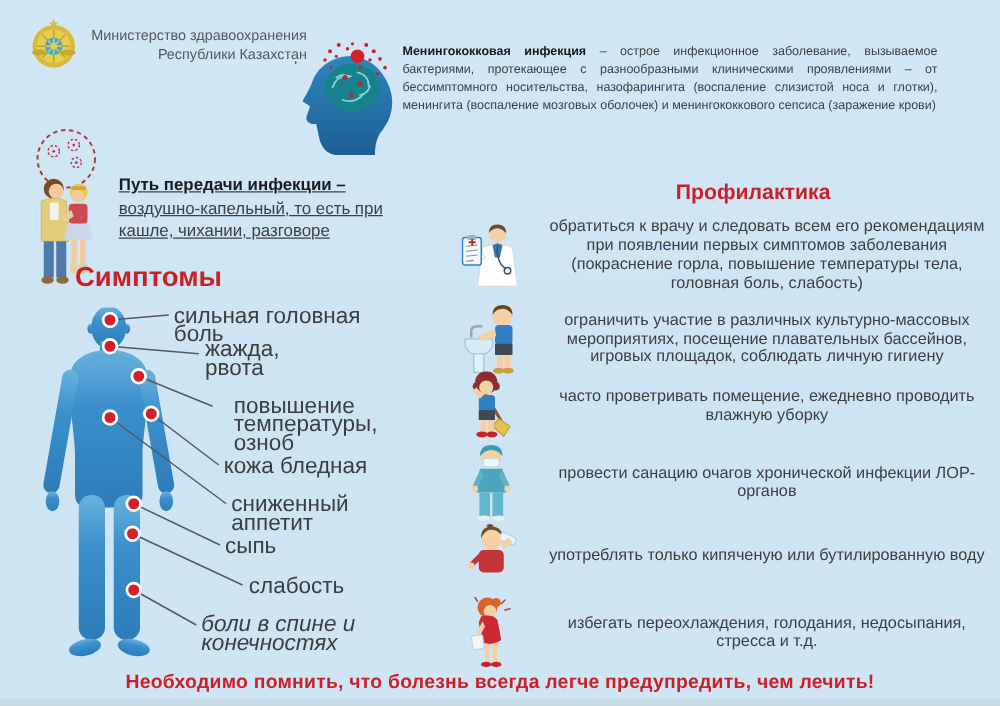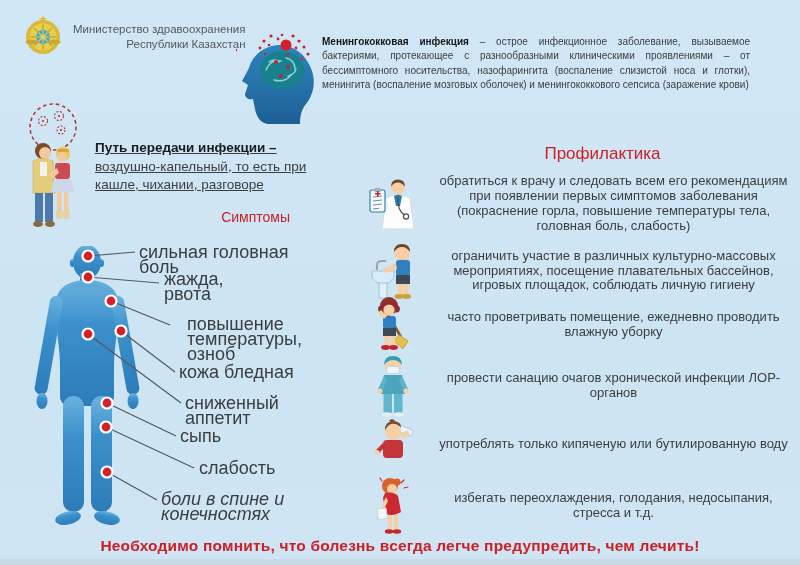--- a/index.html
+++ b/index.html
@@ -7,22 +7,22 @@
     position:relative; width:800px; height:565px;
     background:linear-gradient(180deg,#d2e7f5 0%,#cde4f3 60%,#cfe5f3 100%);
     font-family:"Liberation Sans", sans-serif;
     overflow:hidden;
   }
   .ministry{position:absolute;left:73px;top:22px;font-size:11.5px;line-height:15px;color:#54585c;text-align:right;}
   .intro{position:absolute;left:322px;top:35px;width:428px;font-size:10px;line-height:14.4px;text-align:justify;color:#3c4044;}
   .intro b{color:#15181c;}
   .transmission{position:absolute;left:95px;top:139px;width:228px;font-size:13.5px;line-height:18.5px;color:#3c4044;text-decoration:underline;}
   .transmission .lead{font-weight:bold;color:#191b1e;}
-  .sec-title{position:absolute;font-weight:normal;color:#cb2027;}
-  .symptoms-title{left:60px;top:209px;width:230px;text-align:right;font-size:14px;}
+  .sec-title{position:absolute;font-weight:bold;color:#cb2027;}
+  .symptoms-title{left:60px;top:209px;width:230px;text-align:left;font-size:22px;}
   .prevention-title{left:430px;top:144px;width:345px;text-align:center;font-size:17px;}
   .symptom-label{position:absolute;font-size:18px;line-height:15.2px;color:#3b3e41;}
   .prev-item{position:absolute;left:364px;width:428px;display:flex;align-items:center;gap:13px;text-align:center;}
   .prev-icon{flex:0 0 58px;display:flex;justify-content:center;align-items:center;}
   .prev-text{flex:1;font-size:13px;line-height:14.8px;color:#3b3e41;}
   .footer-note{position:absolute;left:0;top:537px;width:100%;text-align:center;font-size:15.5px;font-weight:bold;color:#cb2027;letter-spacing:.2px;}
   .bottom-strip{position:absolute;left:0;bottom:0;width:100%;height:6px;background:#c3d5e1;opacity:.65;}
   .abs{position:absolute;}
   svg{display:block;}
 </style>

